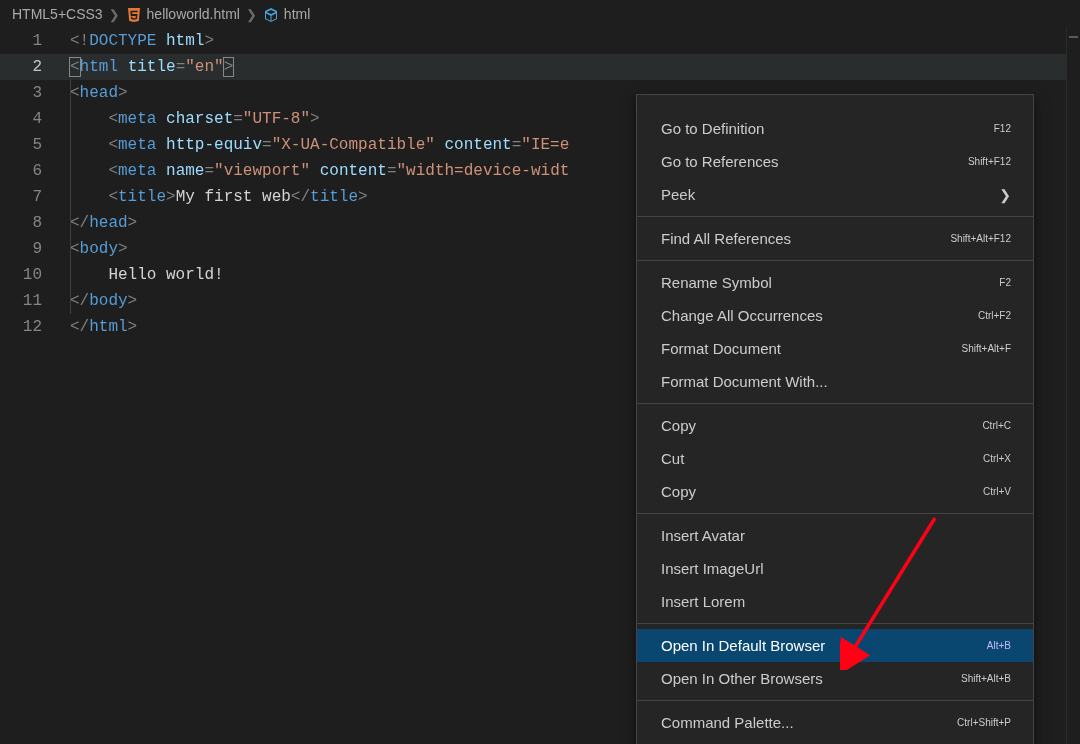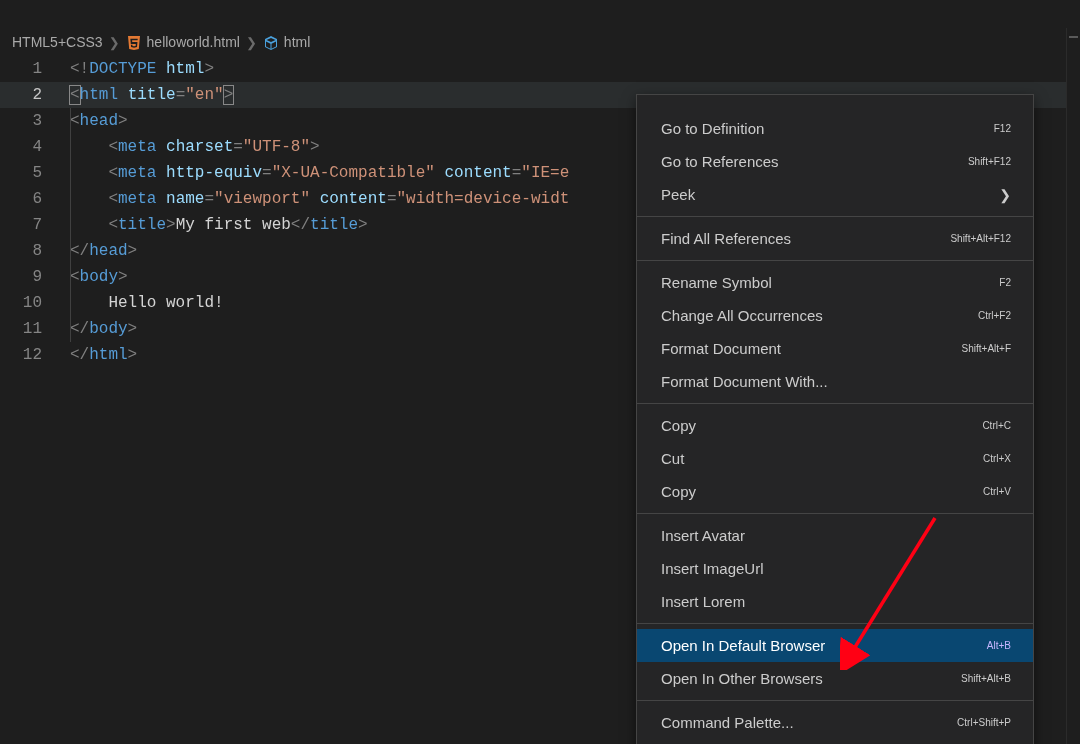--- a/index.html
+++ b/index.html
@@ -36,21 +36,20 @@
     position: relative;
   }
   .breadcrumbs {
     height: 28px;
     display: flex;
     align-items: center;
     padding: 0 12px;
     font-size: 14px;
     color: var(--breadcrumb-fg);
     gap: 6px;
-    margin-top: 28px;
   }
   .breadcrumbs .sep {
     color: #6b6b6b;
     font-size: 13px;
   }
   .breadcrumbs .crumb { display: inline-flex; align-items: center; gap: 5px; }
   .breadcrumbs .ico-html { color: #e37933; }
   .breadcrumbs .ico-symbol { color: #4aa1dd; }
   svg.ico { width: 16px; height: 16px; display: inline-block; vertical-align: middle; }
 

